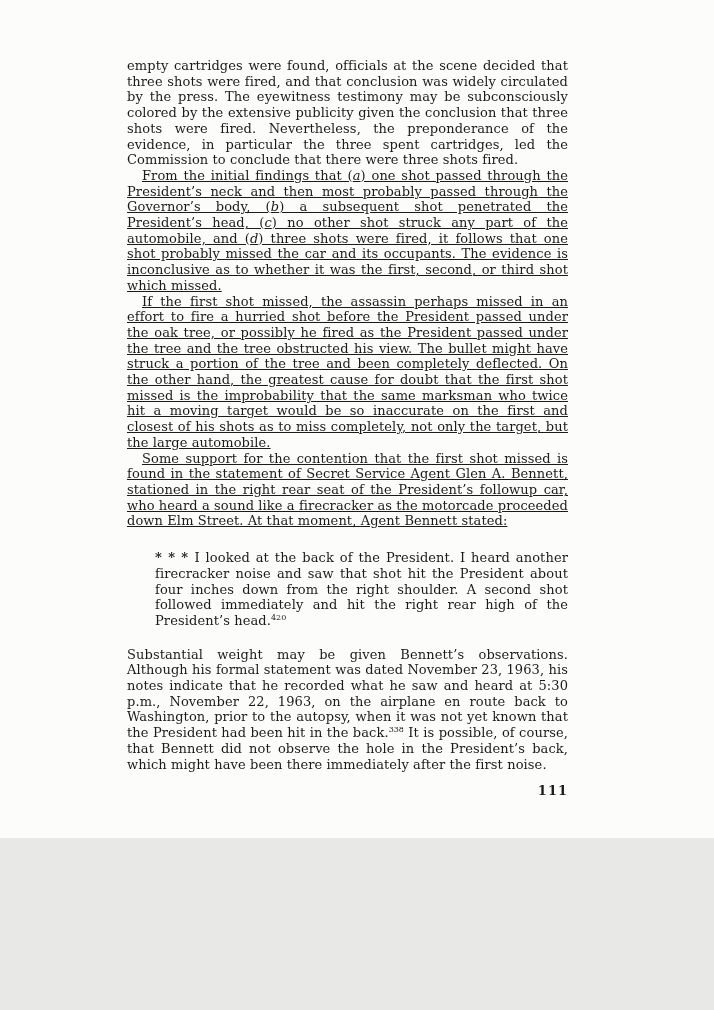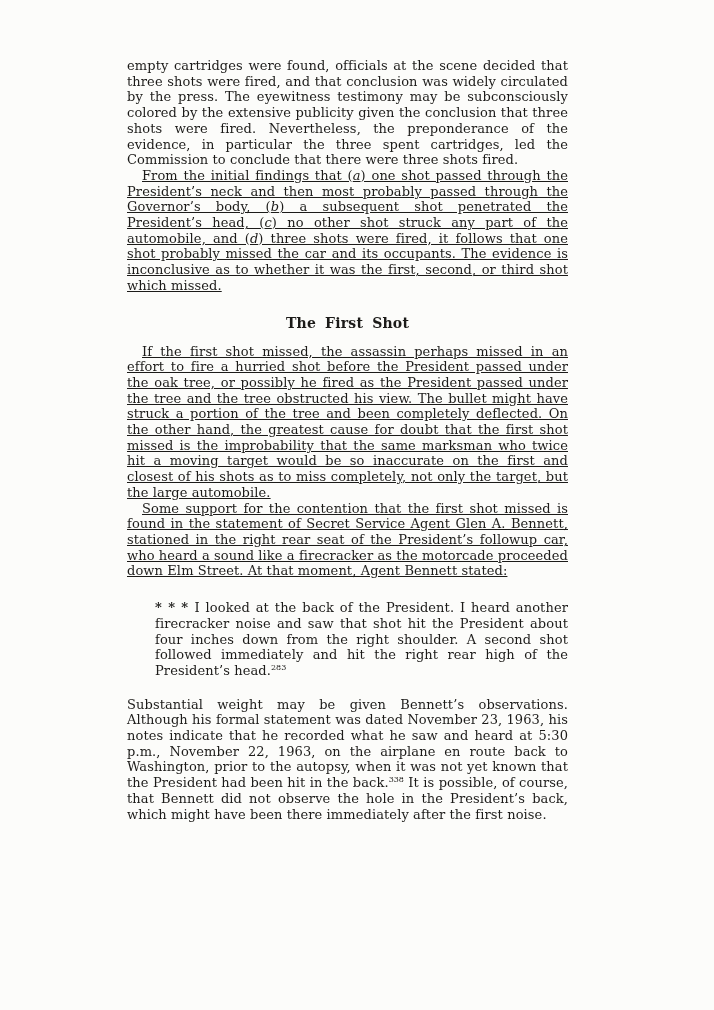--- a/index.html
+++ b/index.html
@@ -3,21 +3,21 @@
 <meta charset="utf-8">
 <style>
   html, body {
     margin: 0;
     padding: 0;
     background: #e8e8e6;
   }
   .page {
     position: relative;
     width: 714px;
-    height: 1010px;
+    height: 838px;
     margin: 0 auto;
     background: #fcfcfa;
     overflow: hidden;
     font-family: "DejaVu Serif", "Liberation Serif", serif;
     color: #1c1b19;
   }
   .text-block {
     position: absolute;
     left: 127px;
     top: 58px;
@@ -74,25 +74,25 @@
 <body>
 
 <div class="page">
   <div class="text-block">
 
     <p class="body-par"><span>empty cartridges were found, officials at the scene decided that three shots were fired, and that conclusion was widely circulated by the press. The eyewitness testimony may be subconsciously colored by the extensive publicity given the conclusion that three shots were fired. Nevertheless, the preponderance of the evidence, in particular the three spent cartridges, led the Commission to conclude that there were three shots fired.</span></p>
 
 
     <p class="body-par indent"><span>From the initial findings that (</span><span class="run-i">a</span><span>) one shot passed through the President’s neck and then most probably passed through the Governor’s body, (</span><span class="run-i">b</span><span>) a subsequent shot penetrated the President’s head, (</span><span class="run-i">c</span><span>) no other shot struck any part of the automobile, and (</span><span class="run-i">d</span><span>) three shots were fired, it follows that one shot probably missed the car and its occupants. The evidence is inconclusive as to whether it was the first, second, or third shot which missed.</span></p>
 
-    <h3 class="subsection-heading">The First Shot</h3>
 
     <p class="body-par indent"><span>If the first shot missed, the assassin perhaps missed in an effort to fire a hurried shot before the President passed under the oak tree, or possibly he fired as the President passed under the tree and the tree obstructed his view. The bullet might have struck a portion of the tree and been completely deflected. On the other hand, the greatest cause for doubt that the first shot missed is the improbability that the same marksman who twice hit a moving target would be so inaccurate on the first and closest of his shots as to miss completely, not only the target, but the large automobile.</span></p>
 
     <p class="body-par indent"><span>Some support for the contention that the first shot missed is found in the statement of Secret Service Agent Glen A. Bennett, stationed in the right rear seat of the President’s followup car, who heard a sound like a firecracker as the motorcade proceeded down Elm Street. At that moment, Agent Bennett stated:</span></p>
 
-    <blockquote class="block-quote"><span class="run-b">* * * </span><span>I looked at the back of the President. I heard another firecracker noise and saw that shot hit the President about four inches down from the right shoulder. A second shot followed immediately and hit the right rear high of the President’s head.</span><sup>283</sup></blockquote>
+    <blockquote class="block-quote"><span class="run-b">* * * </span><span>I looked at the back of the President. I heard another firecracker noise and saw that shot hit the President about four inches down from the right shoulder. A second shot followed immediately and hit the right rear high of the President’s head.</span><sup>420</sup></blockquote>
 
     <p class="body-par"><span>Substantial weight may be given Bennett’s observations. Although his formal statement was dated November 23, 1963, his notes indicate that he recorded what he saw and heard at 5:30 p.m., November 22, 1963, on the airplane en route back to Washington, prior to the autopsy, when it was not yet known that the President had been hit in the back.</span><sup>338</sup><span> It is possible, of course, that Bennett did not observe the hole in the President’s back, which might have been there immediately after the first noise.</span></p>
 
+    <div class="page-number">111</div>
 
   </div>
 </div>
 
 </body></html>

